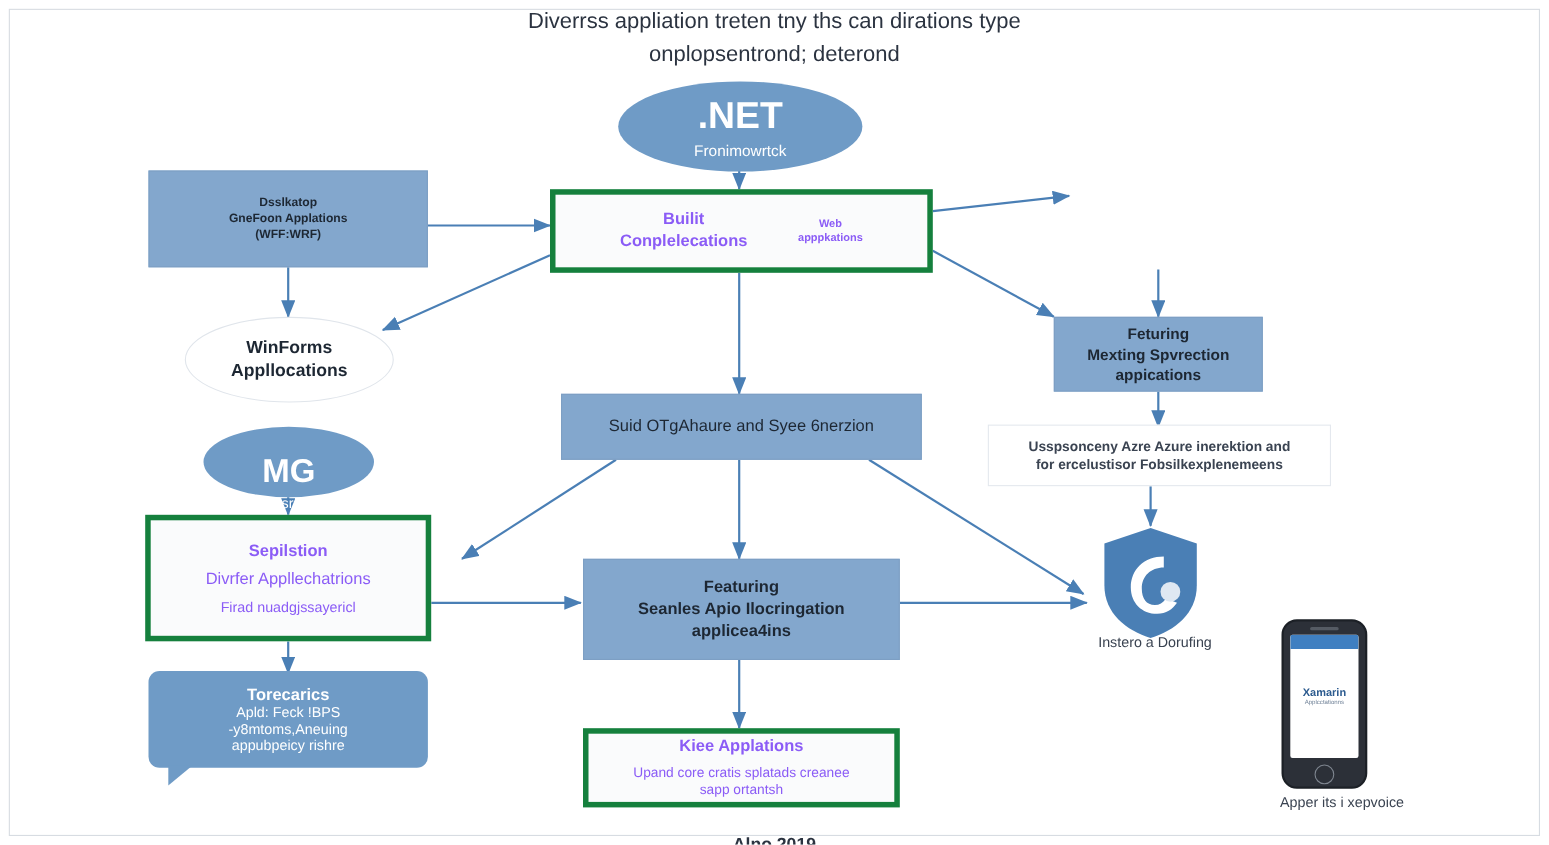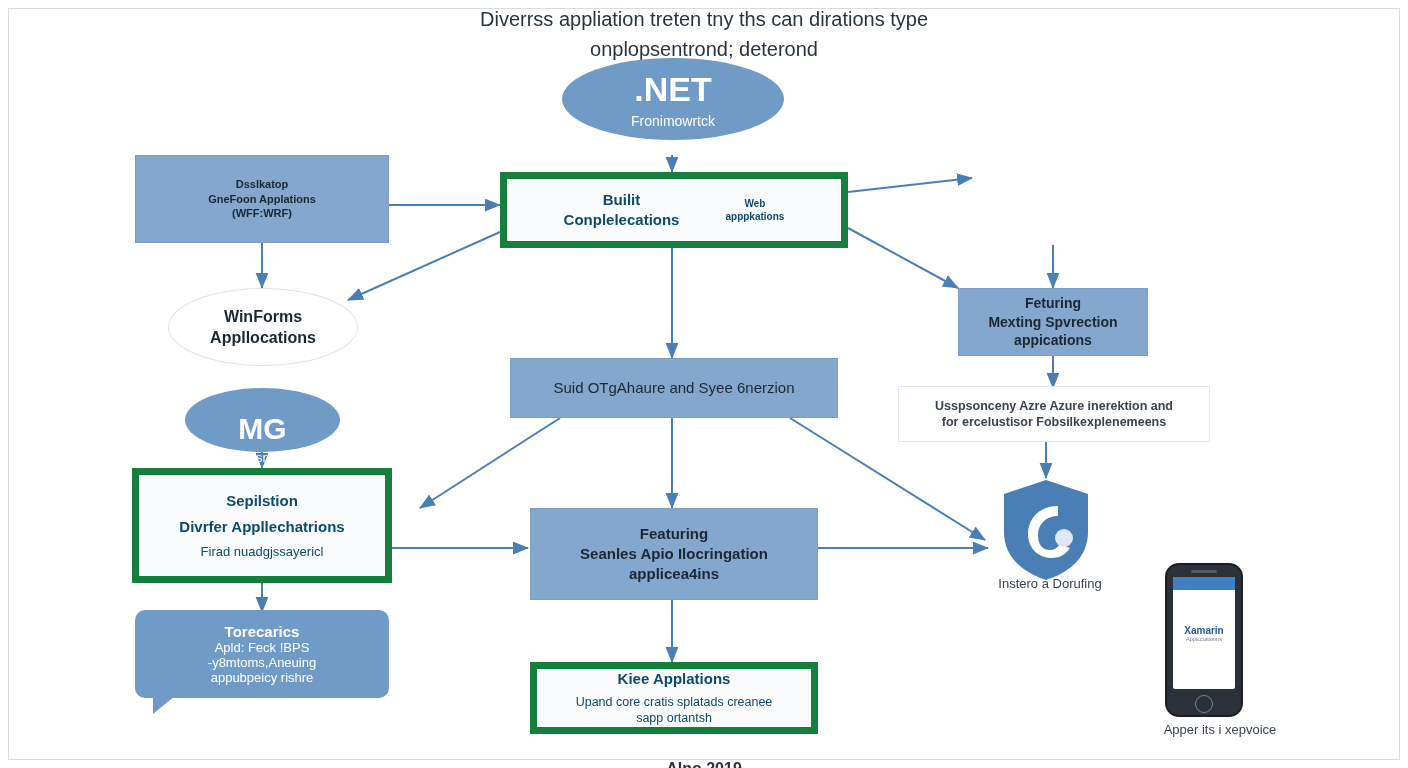--- a/index.html
+++ b/index.html
@@ -45,22 +45,22 @@
     text-align: center;
     line-height: 1.32;
   }
   .blue-box {
     background: #83a7cd;
     color: #1d2733;
     border: 1px solid #7d9fc4;
   }
   .white-box {
     background: #fafbfc;
-    color: #0c4a6e;
-    border: 7px solid #15803d;
+    color: #8b5cf6;
+    border: 5px solid #15803d;
   }
   .plain-box {
     background: #ffffff;
     color: #2b3340;
     border: 1px solid #e4e8ee;
   }
   .ellipse {
     border-radius: 50%;
   }
   .blue-ellipse {
@@ -299,21 +299,21 @@
     <g stroke="#ffffff" stroke-width="2" fill="none" marker-end="url(#ahw)">
       <path d="M1162,592 L1098,562"></path>
     </g>
   </svg>
 
   <div class="title">
     <span>Diverrss appliation treten tny ths can dirations type</span>
     <span class="l2">onplopsentrond;  deterond</span>
   </div>
 
-  <div class="node ellipse blue-ellipse" style="left:562px; top:58px; width:222px; height:82px;text-align:right;">
+  <div class="node ellipse blue-ellipse" style="left:562px; top:74px; width:222px; height:82px;text-align:right;">
     <span class="t-xl">.NET</span>
     <span class="t-mid">Fronimowrtck</span>
   </div>
 
   <div class="node blue-box" style="left:135px; top:155px; width:254px; height:88px; font-size:11px; font-weight:bold;">
     <span>Dsslkatop</span>
     <span>GneFoon Applations</span>
     <span>(WFF:WRF)</span>
   </div>
 
@@ -351,21 +351,21 @@
     <span>Suid OTgAhaure and Syee 6nerzion</span>
   </div>
 
   <div class="node plain-box" style="left:898px; top:386px; width:312px; height:56px; font-size:12.5px; color:#3a4351;font-weight:bold;">
     <span>Usspsonceny Azre Azure inerektion and</span>
     <span>for ercelustisor Fobsilkexplenemeens</span>
   </div>
 
   <div class="node white-box" style="left:132px; top:468px; width:260px; height:115px;">
     <span style="font-size:15px; font-weight:bold;">Sepilstion</span>
-    <span style="font-size:15px; font-weight:bold; margin-top:6px;">Divrfer Appllechatrions</span>
+    <span style="font-size:15px; font-weight:normal; margin-top:6px;">Divrfer Appllechatrions</span>
     <span style="font-size:13px; margin-top:6px;">Firad nuadgjssayericl</span>
   </div>
 
   <div class="node blue-box" style="left:530px; top:508px; width:288px; height:92px; font-size:15px; font-weight:bold;">
     <span>Featuring</span>
     <span>Seanles Apio Ilocringation</span>
     <span>applicea4ins</span>
   </div>
 
   <div class="callout" style="left:135px; top:610px; width:254px; height:88px;">

